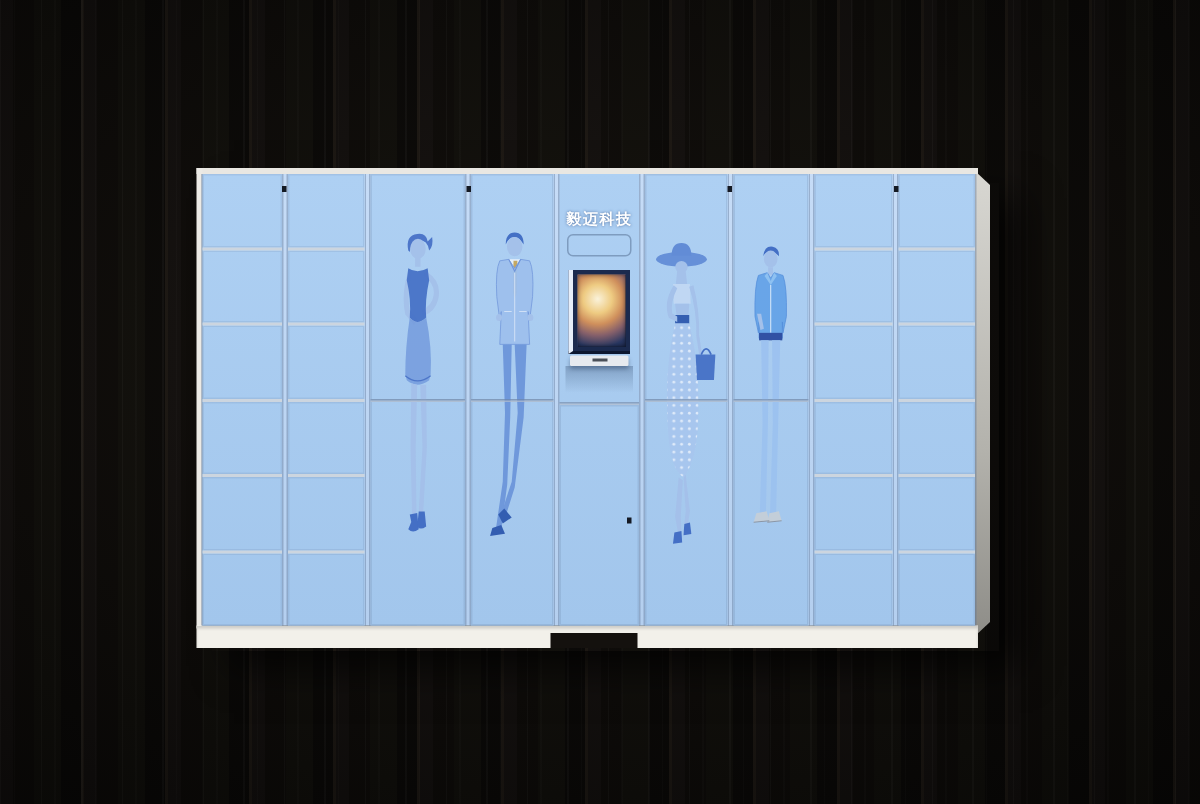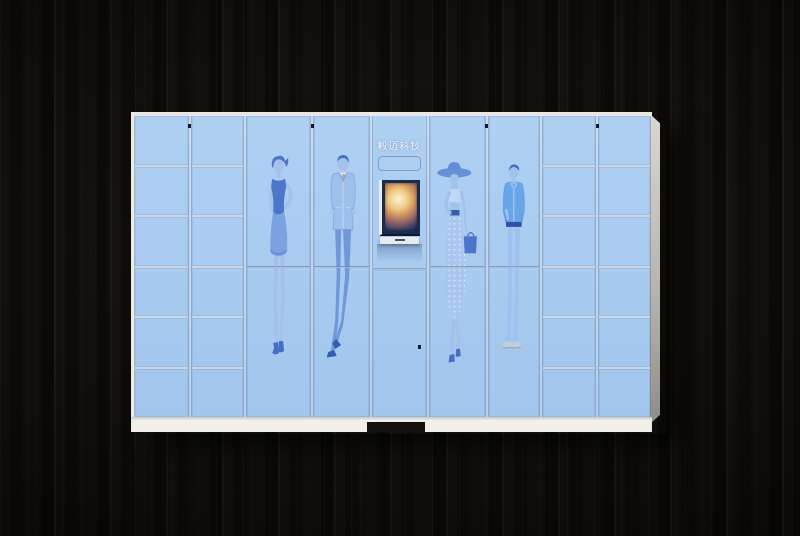--- a/index.html
+++ b/index.html
@@ -55,21 +55,21 @@
   .fig{position:absolute;left:-5%;right:-5%;top:12.5%;height:76%;z-index:2;opacity:0.92;pointer-events:none;}
   .fig svg{width:100%;height:100%;}
   .doorline{position:absolute;left:0;right:0;top:50%;height:2px;margin-top:-1px;z-index:3;
     background:rgba(110,130,158,0.55);border-bottom:1px solid rgba(255,255,255,0.35);}
   
   .lockdot{position:absolute;right:-3.5px;top:8px;width:3px;height:4px;background:#141923;z-index:5;}
 
   
   .col.kiosk{z-index:4;}
   .brand{position:absolute;top:23px;left:0;right:0;text-align:center;
-    color:#fff;font-size:10px;font-weight:normal;letter-spacing:1px;
+    color:#fff;font-size:10px;font-weight:bold;letter-spacing:1px;
     text-shadow:0 0 2px rgba(70,100,150,0.9);}
   .reader-panel{position:absolute;top:40px;left:5px;right:5px;height:15px;
     border:1px solid rgba(90,115,150,0.55);border-radius:4px;}
   .screen-unit{position:absolute;top:64px;left:6px;right:6px;height:64px;}
   .screen-frame{position:absolute;left:0;right:0;top:0;bottom:8px;background:#1b2a4e;
     border-left:3px solid #e6eefa;border-bottom:2px solid #0d1730;padding:3px;}
   .screen{width:100%;height:100%;
     background:
       radial-gradient(circle at 42% 34%, #faf2da 0%, #eecb82 26%, #cf8f5c 46%, #86606a 66%, #283762 88%, #1d2a50 100%);
     box-shadow:inset 0 0 3px rgba(0,0,0,0.5);}

